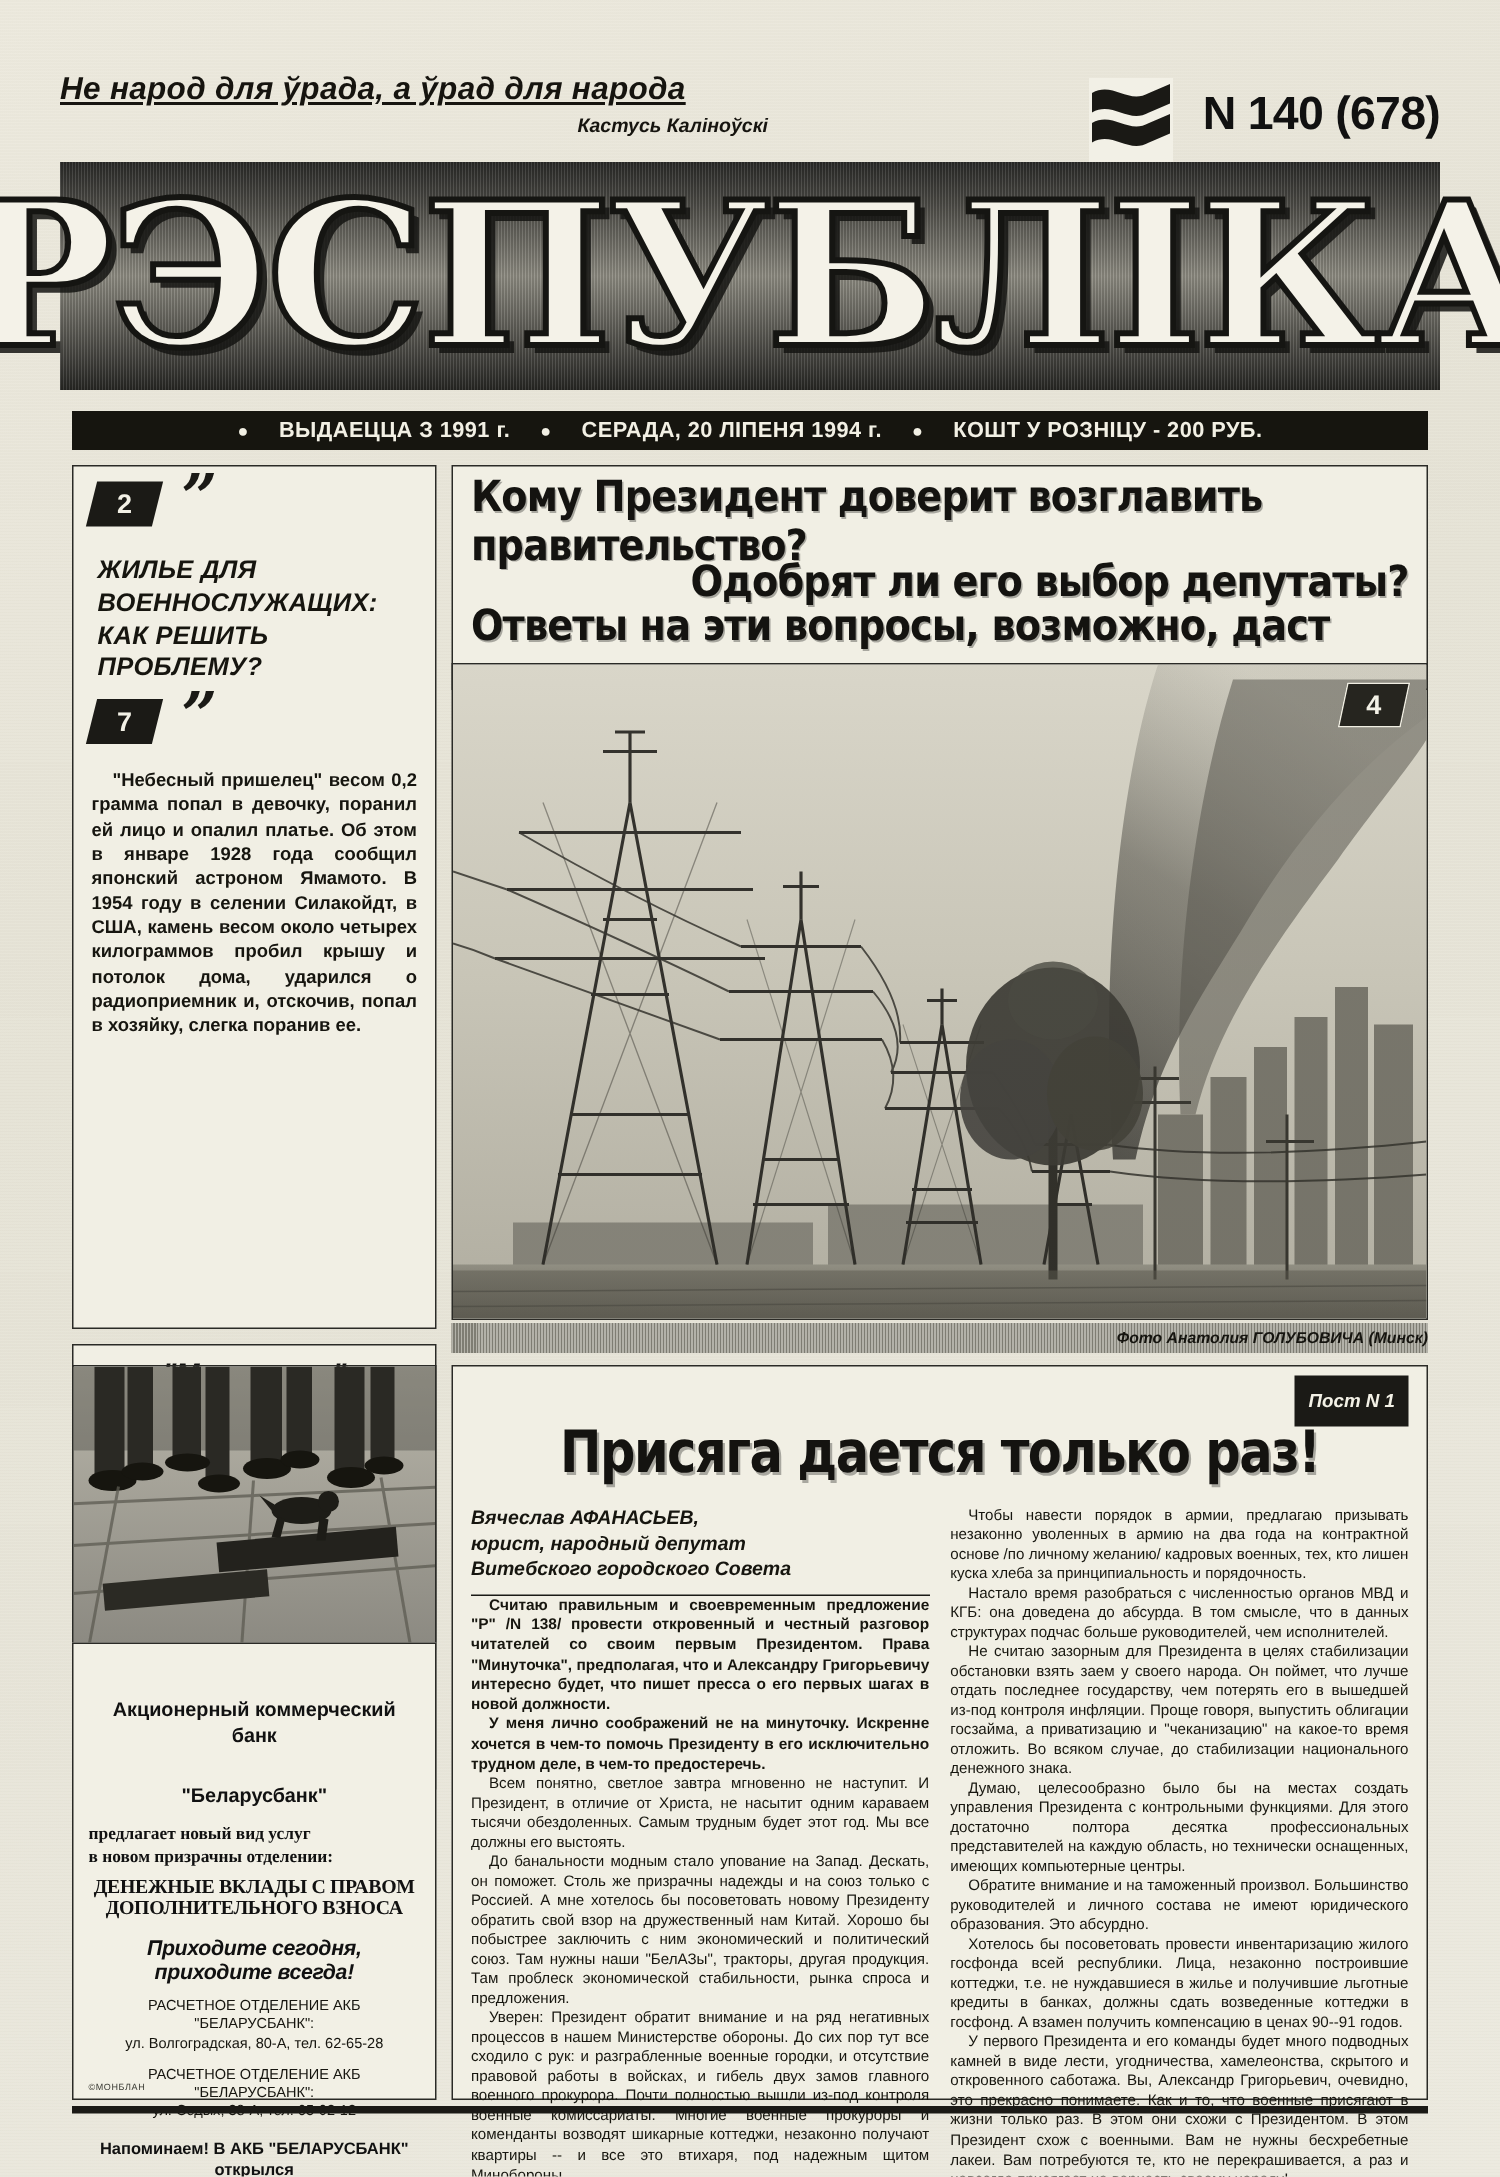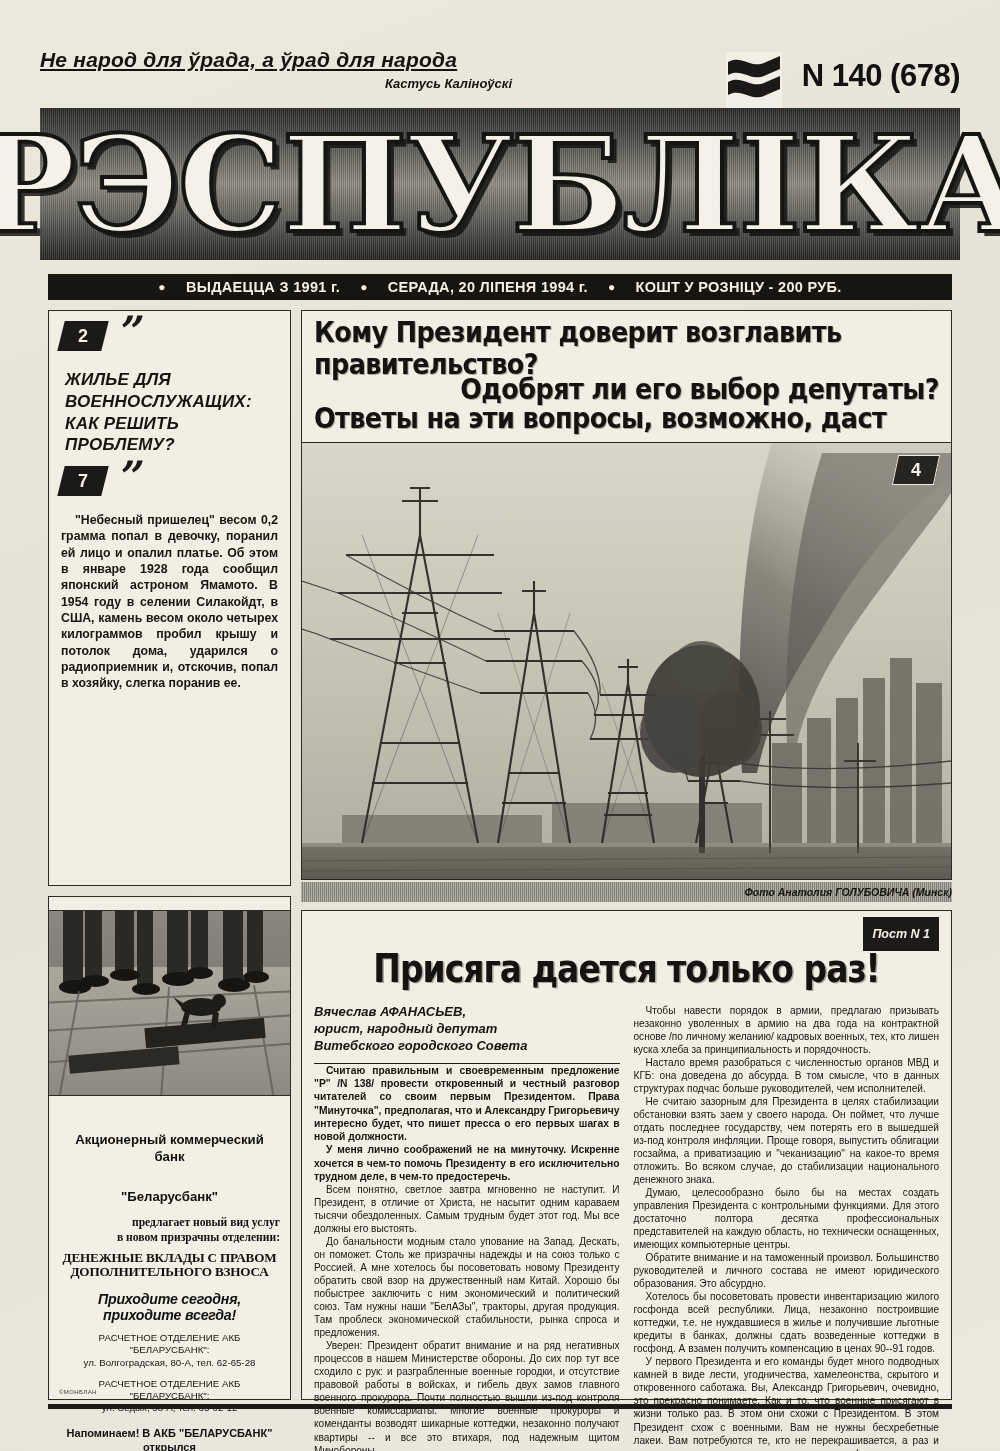--- a/index.html
+++ b/index.html
@@ -121,21 +121,21 @@
   .minutka-body .lead { margin-left:14px; }
   .minutka-sign {
     font-size:12.5px; font-weight:bold; font-style:italic;
     text-align:right; margin-top:11px; color:#16150f;
   }
 
   
   .bank-ad { position:absolute; left:0; top:0; width:243px; height:300px;
              border:1px solid #2a2a26; background:#f2f0e5; padding:12px 10px 8px 10px; }
   .bank-t1 { font-size:13.2px; font-weight:bold; text-align:center; line-height:1.25; color:#111;margin-top:24px; }
-  .bank-t2 { font-size:11.6px; font-weight:bold; text-align:right; margin-top:9px; line-height:1.3;
+  .bank-t2 { font-size:11.6px; font-weight:bold; text-align:left; margin-top:9px; line-height:1.3;
              font-family:"Liberation Serif", serif; color:#111; }
   .bank-t3 { font-size:13.2px; font-weight:bold; text-align:center; margin-top:6px; line-height:1.12;
              font-family:"Liberation Serif", serif; letter-spacing:-0.2px; color:#111; }
   .bank-slogan { font-size:14.2px; font-weight:bold; font-style:italic; text-align:center;
                  margin-top:11px; color:#111; letter-spacing:-0.2px; }
   .bank-addr { font-size:9.7px; text-align:center; margin-top:9px; line-height:1.26; color:#16150f; }
   .bank-note { font-size:11px; font-weight:bold; text-align:center; margin-top:11px; line-height:1.3; color:#111; }
   .bank-logo { display:flex; align-items:center; justify-content:flex-end; gap:8px; margin-top:12px; }
   .bank-logo-name { font-size:19.5px; font-weight:bold; letter-spacing:0.4px; color:#111;
                     font-family:"Liberation Serif", serif; }

